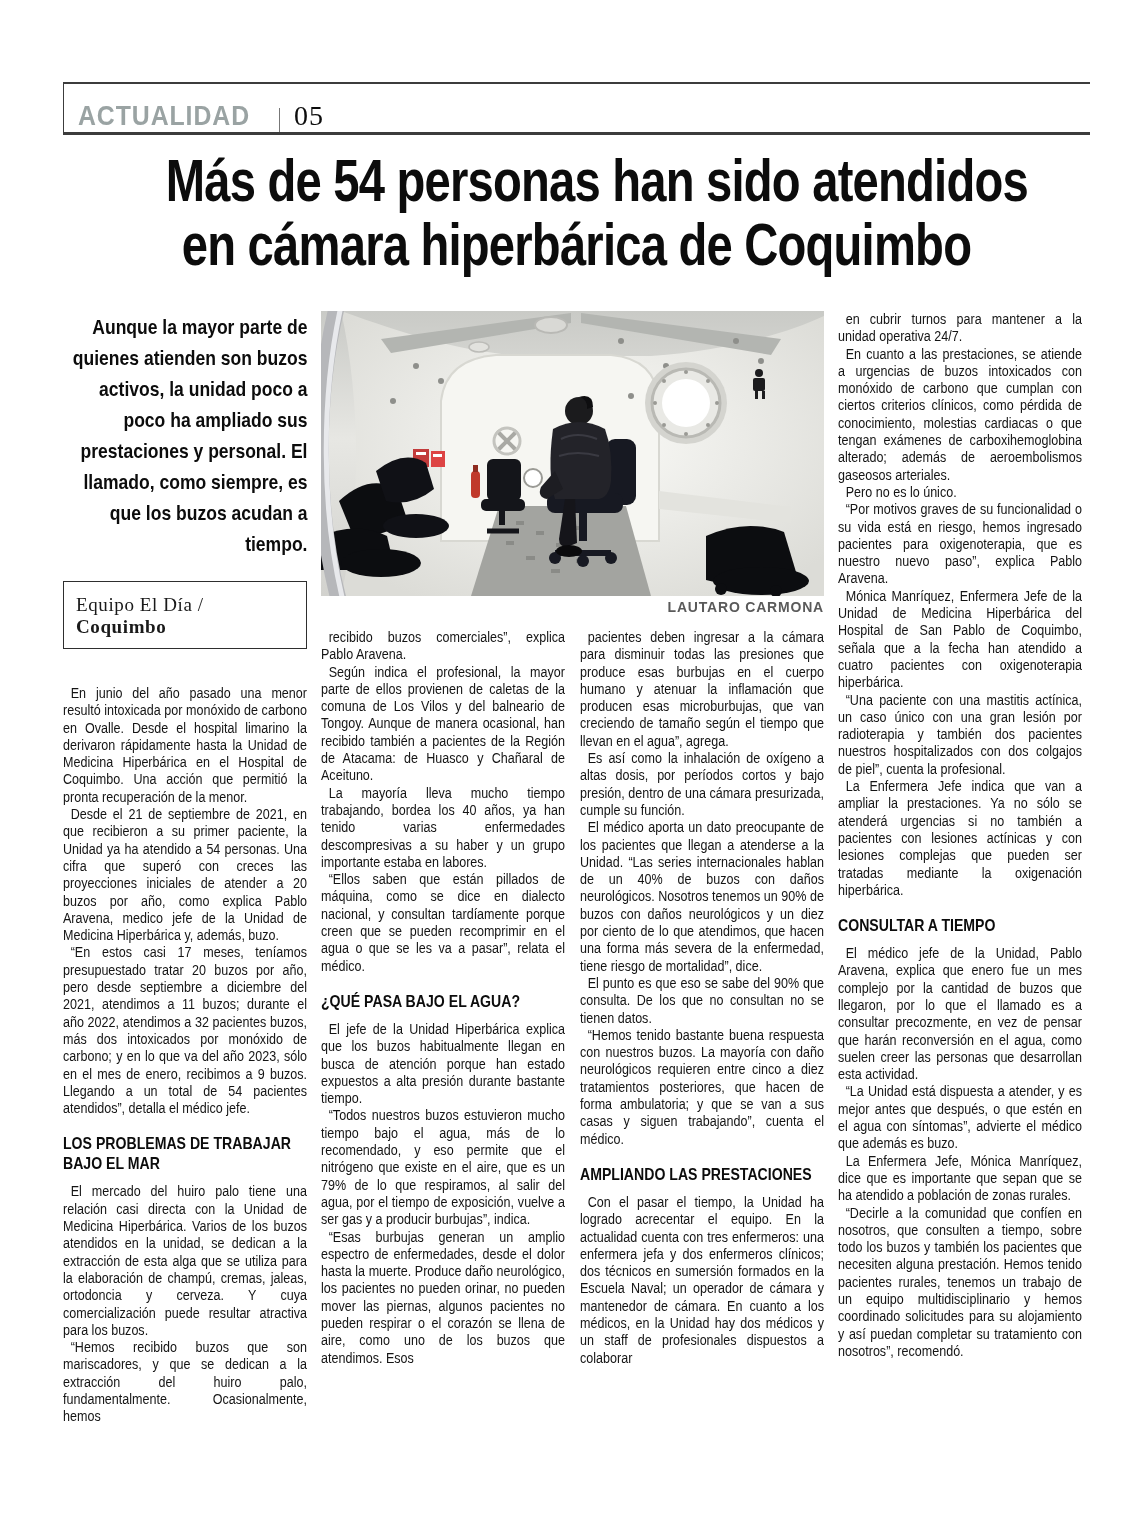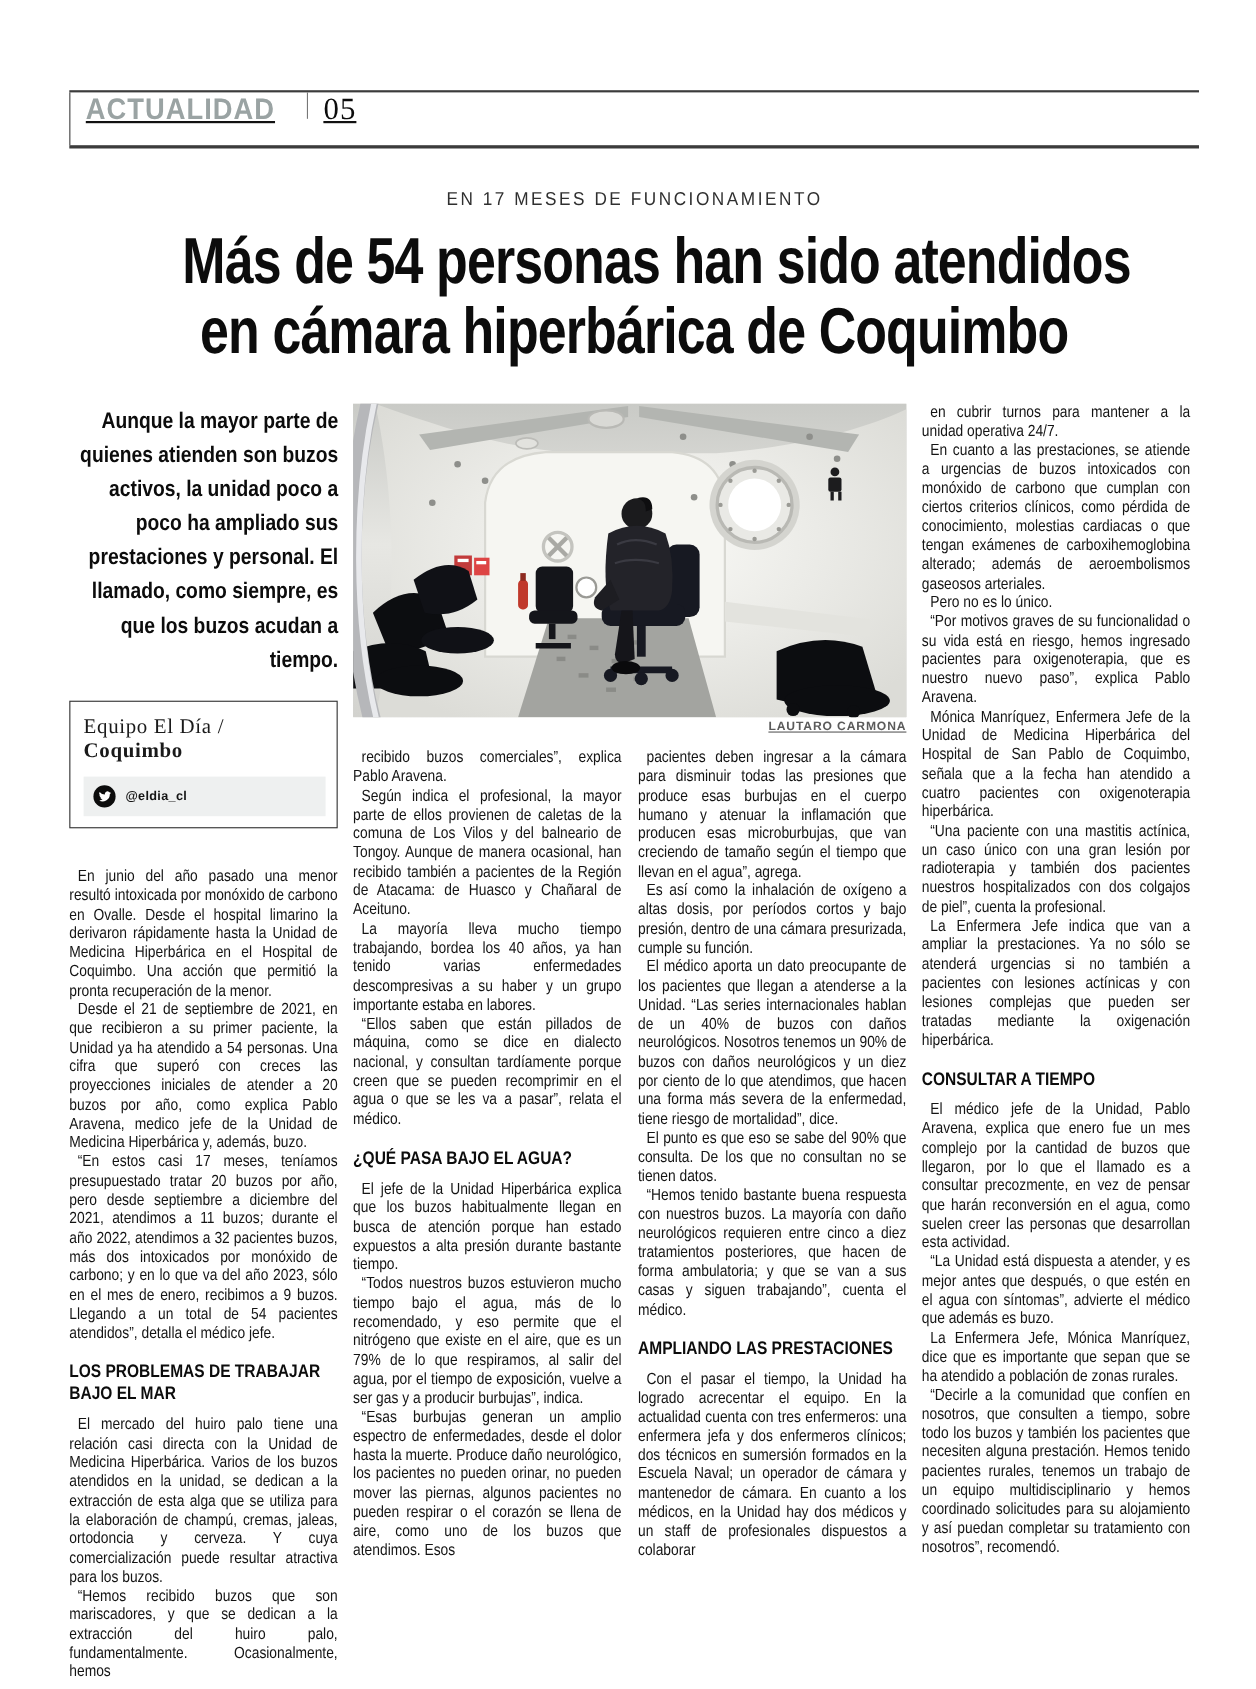--- a/index.html
+++ b/index.html
@@ -5,21 +5,21 @@
   html,body{margin:0;padding:0;background:#ffffff;}
   body{width:1142px;height:1535px;font-family:"Liberation Sans",sans-serif;color:#111;position:relative;overflow:hidden;}
   .page{position:absolute;left:63px;top:0;width:1027px;}
 
   
   .mast{border-top:2px solid #3c3c3c;border-bottom:3px solid #3c3c3c;height:48px;display:flex;align-items:center;position:relative;margin-top:82px;}
   .mast-left{display:flex;align-items:center;gap:12px;flex:1;}
   .logo{font-weight:700;font-size:29px;letter-spacing:-1px;color:#0c0c0c;}
   .bar{width:1px;height:26px;background:#4a4a4a;}
   .date{font-size:15px;letter-spacing:.5px;color:#2b2b2b;transform:scaleX(.88);transform-origin:0 50%;display:inline-block;white-space:nowrap;}
-  .mast-right{display:flex;align-items:flex-start;gap:14px;border-left:1.5px solid #3c3c3c;height:48px;padding-left:14px;text-decoration:underline;}
+  .mast-right{display:flex;align-items:flex-end;gap:14px;border-left:1.5px solid #3c3c3c;height:48px;padding-left:14px;}
   .section{font-weight:700;font-size:27px;letter-spacing:1px;color:#9aa3a3;transform:scaleX(.92);transform-origin:0 50%;display:inline-block;}
   .thinbar{width:1px;height:24px;background:#777;}
   .pageno{font-family:"Liberation Serif",serif;font-size:28px;color:#0c0c0c;letter-spacing:1px;}
 
   
   .kicker{text-align:center;margin-top:36px;font-size:17px;letter-spacing:2.5px;color:#2f2f2f;}
   .kicker span{display:inline-block;transform:scaleX(.92);}
   .headline{margin-top:14px;text-align:center;font-weight:700;color:#0c0c0c;}
   .headline .hl{font-size:59px;line-height:64px;transform:scaleX(.8);transform-origin:50% 50%;white-space:nowrap;letter-spacing:-1px;}
 
@@ -40,59 +40,51 @@
   .tw{margin-top:12px;background:#eef0f0;display:flex;align-items:center;gap:8px;padding:7px 8px;}
   .handle{font-weight:700;font-size:11.5px;color:#141414;letter-spacing:.3px;}
 
   
   .bodytext p{font-size:14.7px;line-height:17.3px;text-align:justify;text-indent:9px;margin:0;color:#141414;}
   .subhead{font-weight:700;font-size:16.5px;line-height:20px;margin:16px 0 10px;color:#0c0c0c;letter-spacing:0;}
   .col1body{margin-top:36px;}
 
   
   .photo{width:503px;height:285px;display:block;background:#cfcfcb;}
-  .credit{text-align:right;font-weight:700;font-size:11px;letter-spacing:.8px;color:#5a5a5a;margin-top:3px;text-decoration:underline;}
+  .credit{text-align:right;font-weight:700;font-size:14px;letter-spacing:.8px;color:#5a5a5a;margin-top:3px;}
   .caption{font-weight:700;font-size:14.8px;line-height:18px;color:#0c0c0c;margin-top:2px;}
   .midcols{display:flex;gap:15px;margin-top:14px;}
 </style>
 </head>
 <body>
 
 <div class="page">
 
   <div class="mast">
     <div class="mast-right">
       <span class="section">ACTUALIDAD</span>
       <span class="thinbar"></span>
       <span class="pageno">05</span>
     </div>
   </div>
 
-  <div class="kicker"><span>EN 17 MESES DE FUNCIONAMIENTO</span></div>
   <div class="headline">
     <div class="hl">Más de 54 personas han sido atendidos</div>
     <div class="hl">en cámara hiperbárica de Coquimbo</div>
   </div>
 
   <div class="main">
 
     <div class="col">
       <div class="lead">Aunque la mayor parte de quienes atienden son buzos activos, la unidad poco a poco ha ampliado sus prestaciones y personal. El llamado, como siempre, es que los buzos acudan a tiempo.</div>
 
       <div class="bybox">
         <div class="byline">
           <span>Equipo El Día /</span>
           <b>Coquimbo</b>
-        </div>
-        <div class="tw">
-          <svg width="22" height="22" viewBox="0 0 24 24">
-            <circle cx="12" cy="12" r="11" fill="#0c0c0c"></circle>
-            <path fill="#ffffff" d="M18.6 8.3c-.4.2-.9.3-1.4.4.5-.3.9-.8 1.1-1.4-.5.3-1 .5-1.6.6a2.5 2.5 0 0 0-4.3 2.3 7.1 7.1 0 0 1-5.2-2.6 2.5 2.5 0 0 0 .8 3.4c-.4 0-.8-.1-1.1-.3 0 1.2.9 2.2 2 2.5-.4.1-.8.1-1.1 0 .3 1 1.2 1.7 2.3 1.7a5 5 0 0 1-3.7 1 7.1 7.1 0 0 0 10.9-6v-.3c.5-.3.9-.8 1.3-1.3z"></path>
-          </svg>
-          <span class="handle">@eldia_cl</span>
         </div>
       </div>
 
       <div class="bodytext col1body">
         <div class="cond">
           <p>En junio del año pasado una menor resultó intoxicada por monóxido de carbono en Ovalle. Desde el hospital limarino la derivaron rápidamente hasta la Unidad de Medicina Hiperbárica en el Hospital de Coquimbo. Una acción que permitió la pronta recuperación de la menor.</p>
           <p>Desde el 21 de septiembre de 2021, en que recibieron a su primer paciente, la Unidad ya ha atendido a 54 personas. Una cifra que superó con creces las proyecciones iniciales de atender a 20 buzos por año, como explica Pablo Aravena, medico jefe de la Unidad de Medicina Hiperbárica y, además, buzo.</p>
           <p>“En estos casi 17 meses, teníamos presupuestado tratar 20 buzos por año, pero desde septiembre a diciembre del 2021, atendimos a 11 buzos; durante el año 2022, atendimos a 32 pacientes buzos, más dos intoxicados por monóxido de carbono; y en lo que va del año 2023, sólo en el mes de enero, recibimos a 9 buzos. Llegando a un total de 54 pacientes atendidos”, detalla el médico jefe.</p>
           <div class="subhead">LOS PROBLEMAS DE TRABAJAR BAJO EL MAR</div>
           <p>El mercado del huiro palo tiene una relación casi directa con la Unidad de Medicina Hiperbárica. Varios de los buzos atendidos en la unidad, se dedican a la extracción de esta alga que se utiliza para la elaboración de champú, cremas, jaleas, ortodoncia y cerveza. Y cuya comercialización puede resultar atractiva para los buzos.</p>

